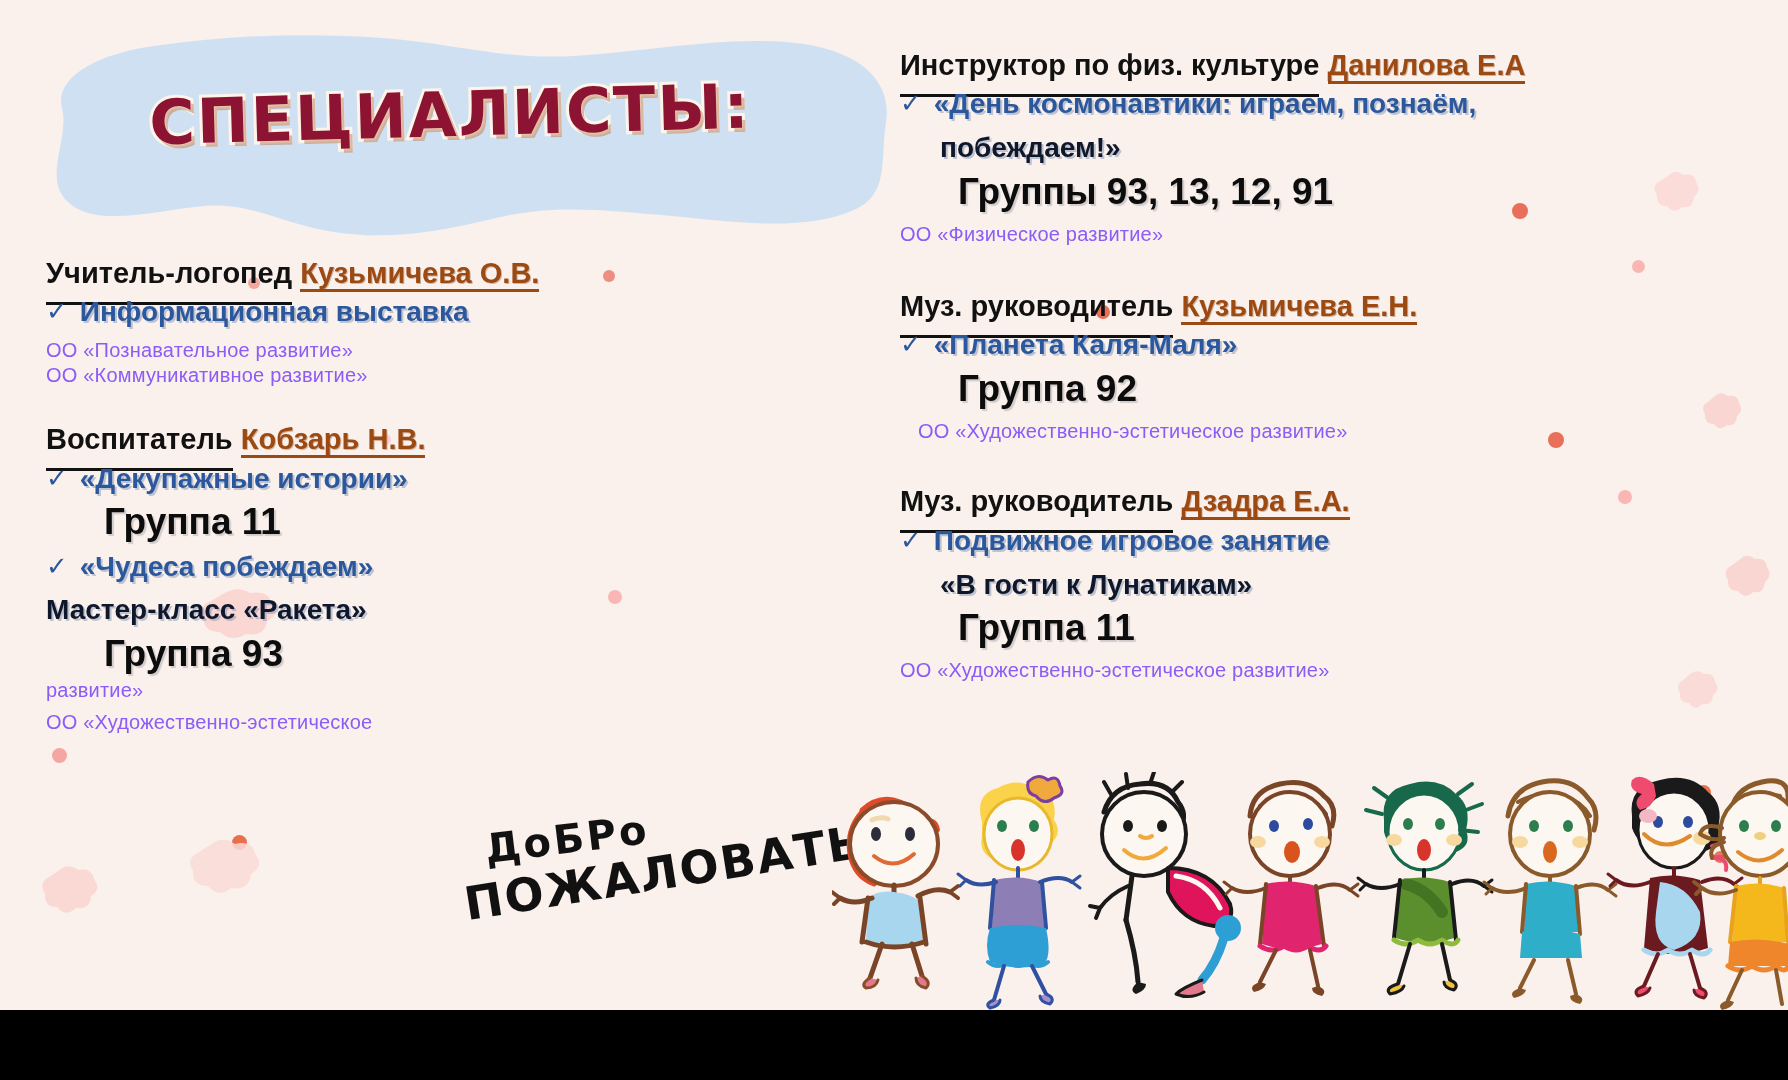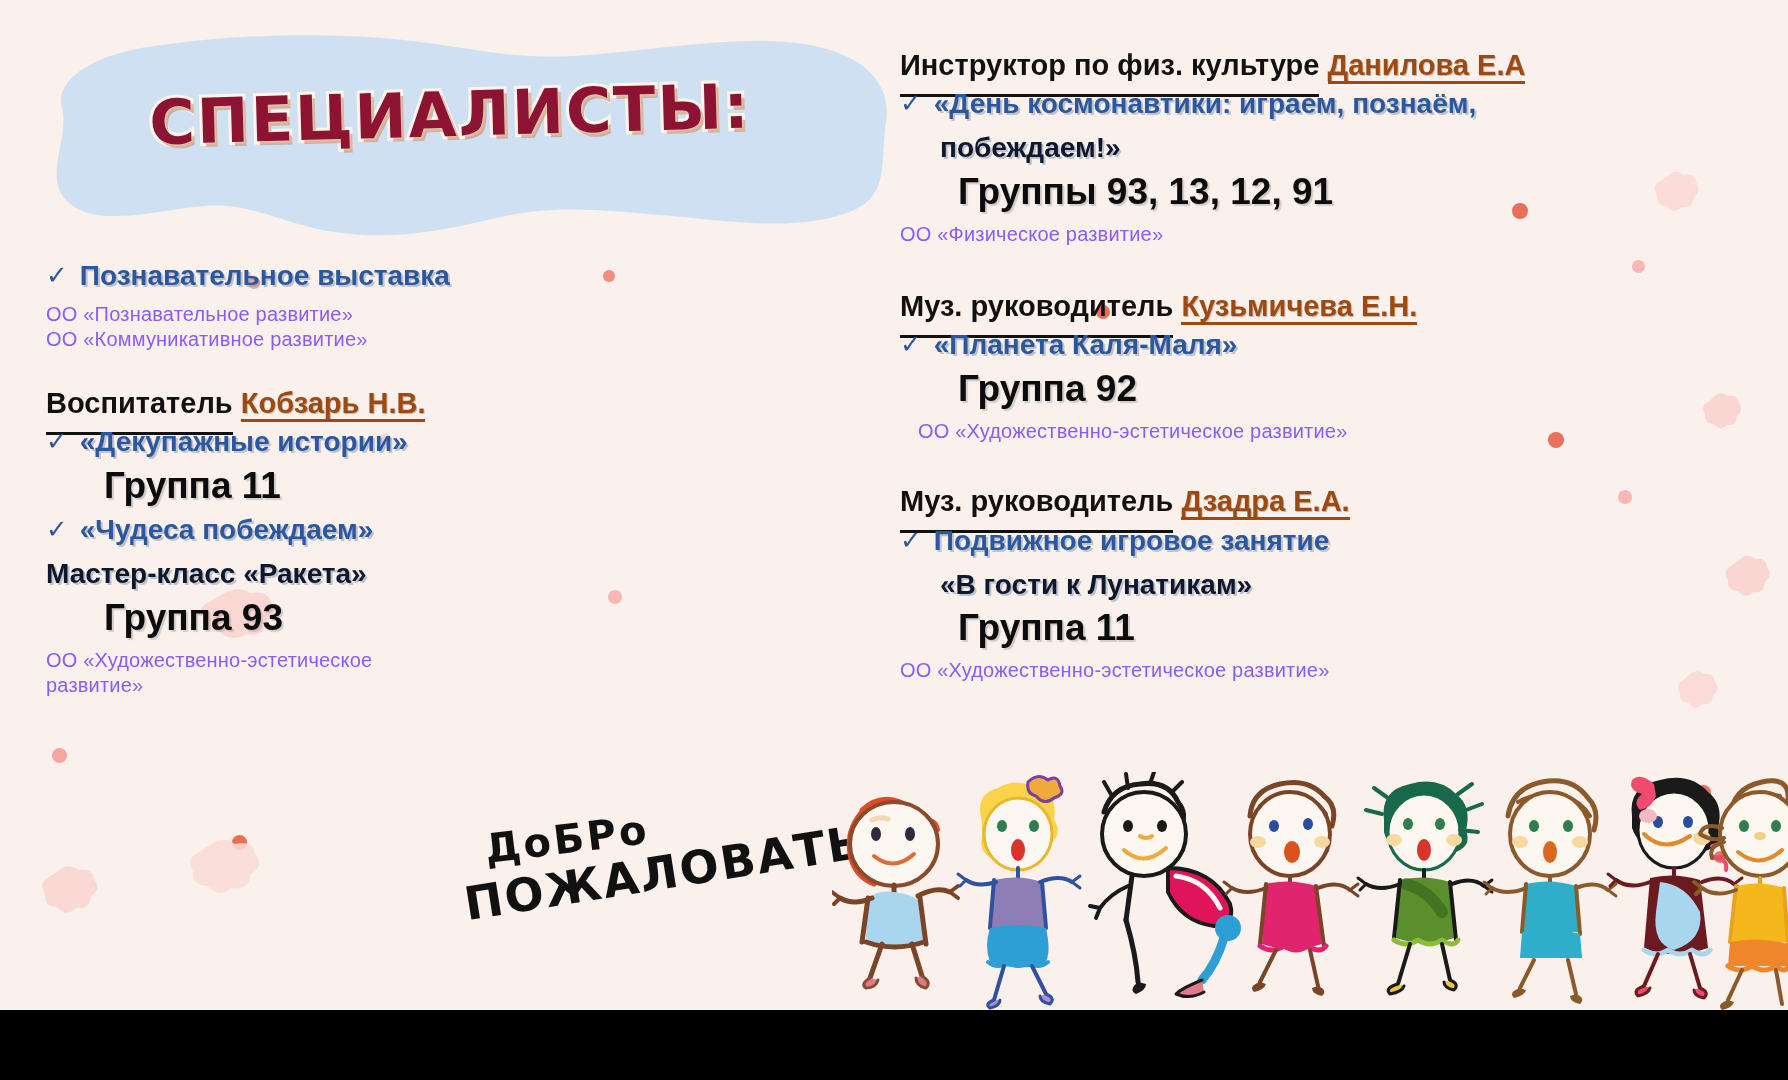--- a/index.html
+++ b/index.html
@@ -172,23 +172,27 @@
              C770,206 700,196 638,190 C570,184 520,178 462,192
              C400,207 352,214 300,206 C248,198 218,176 170,180
              C118,185 62,202 34,176 C8,152 36,112 28,82 Z" fill="#cfe0f2"></path>
   </svg>
 </div>
 <div id="page-title">СПЕЦИАЛИСТЫ:</div>
 
 <div class="column" id="col-left">
 
   <div class="spec-block">
-    <div class="act-line">
-      <span class="check">✓</span>
-      <span class="act-text">Познавательное выставка</span>
+    <div class="spec-head">
+      <span class="role">Учитель-логопед</span>
+      <span class="person">Кузьмичева О.В.</span>
+    </div>
+    <div class="act-line">
+      <span class="check">✓</span>
+      <span class="act-text">Информационная выставка</span>
     </div>
     <div class="oo-line" style="margin-top:8px;">ОО «Познавательное развитие»</div>
     <div class="oo-line">ОО «Коммуникативное развитие»</div>
   </div>
 
   <div class="spec-block" style="margin-top:34px;">
     <div class="spec-head">
       <span class="role">Воспитатель</span>
       <span class="person">Кобзарь Н.В.</span>
     </div>
@@ -196,22 +200,22 @@
       <span class="check">✓</span>
       <span class="act-text">«Декупажные истории»</span>
     </div>
     <div class="group-line">Группа 11</div>
     <div class="act-line">
       <span class="check">✓</span>
       <span class="act-text">«Чудеса побеждаем»</span>
     </div>
     <div class="act-cont nomargin">Мастер-класс «Ракета»</div>
     <div class="group-line">Группа 93</div>
+    <div class="oo-line">развитие»</div>
     <div class="oo-line" style="margin-top:6px;">ОО «Художественно-эстетическое</div>
-    <div class="oo-line">развитие»</div>
   </div>
 </div>
 
 <div class="column" id="col-right">
 
   <div class="spec-block">
     <div class="spec-head">
       <span class="role">Инструктор по физ. культуре</span>
       <span class="person">Данилова Е.А</span>
     </div>

